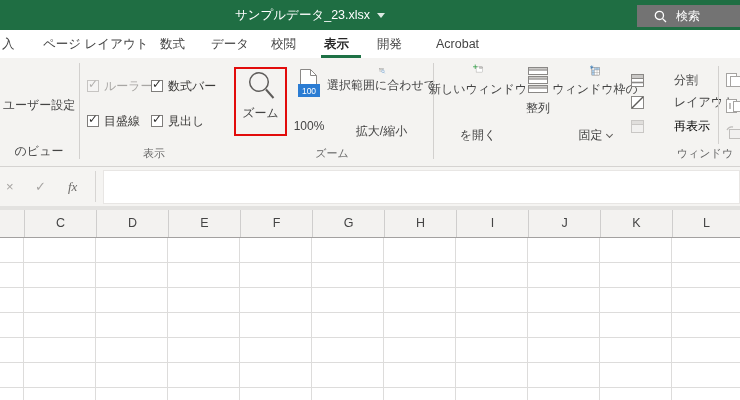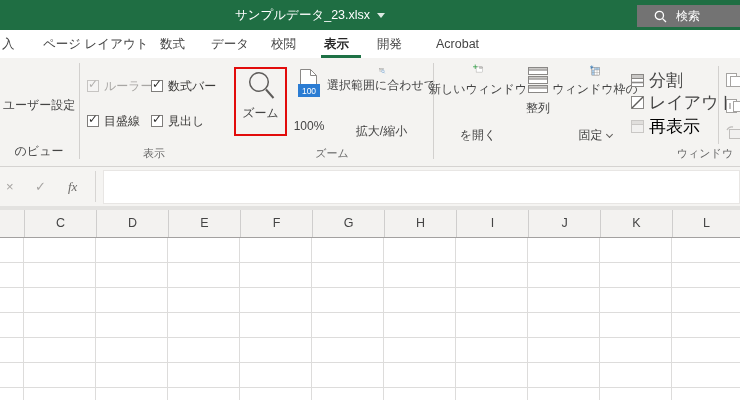--- a/index.html
+++ b/index.html
@@ -36,21 +36,21 @@
   .cbox { width:12px; height:12px; border:1px solid #7f7d7b; background:#fff; position:relative;
           display:inline-block; }
   .cbox .mark { position:absolute; left:0px; top:-4px; font-size:12px; color:#2f2e2d; }
   .cbrow .cblabel { font-size:12px; color:#3b3a39; white-space:nowrap; }
   .cbrow.disabled .cbox { border-color:#c6c4c2; background:#f5f4f3; }
   .cbrow.disabled .cbox .mark { color:#b2b0ae; }
   .cbrow.disabled .cblabel { color:#a8a6a4; }
   #red-highlight { left:234px; top:9px; width:53px; height:69px; border:2px solid #e20b0b;
           z-index:5; pointer-events:none; }
   .smallbtn { position:absolute; display:flex; align-items:center; gap:4px; height:16px; cursor:default; }
-  .smallbtn .txt { font-size:17px; color:#444; white-space:nowrap; }
+  .smallbtn .txt { font-size:12px; color:#444; white-space:nowrap;margin-left:25px; }
   .smallbtn.disabled .txt { color:#000000; }
   .chev { display:inline-block; width:5px; height:5px; border-right:1.4px solid #5f5d5b;
           border-bottom:1.4px solid #5f5d5b; transform:rotate(45deg); margin-left:4px; vertical-align:2px; }
 
   
   #formularow { left:0; top:167px; width:740px; height:39px; background:#f5f4f2; }
   .fbtn { position:absolute; top:0; height:39px; line-height:39px; font-size:13px; color:#a6a4a2; }
   #fx-btn { font-family:"Liberation Serif","DejaVu Serif",serif; font-style:italic; color:#6d6b69; }
   #fdiv { left:95px; top:4px; height:31px; width:1px; background:#d7d5d3; }
   #formula-input { left:103px; top:3px; width:637px; height:34px; background:#fff;

